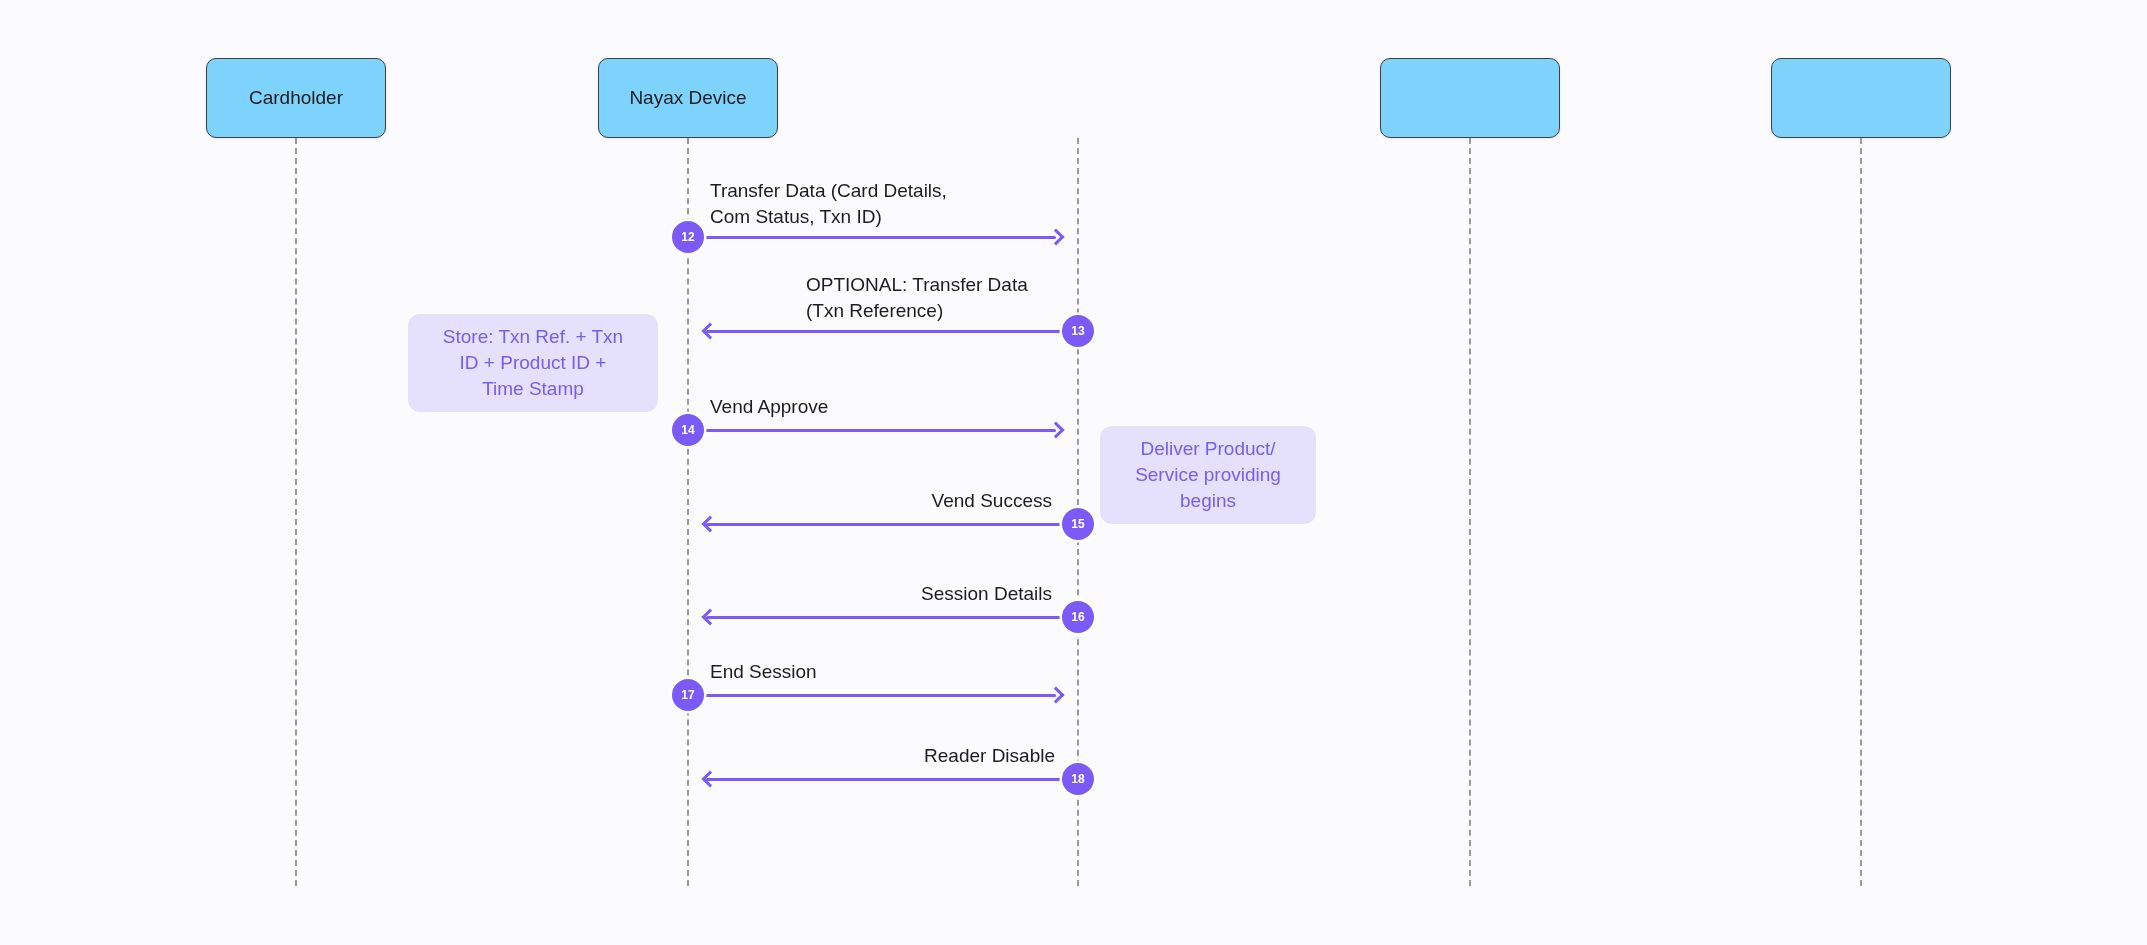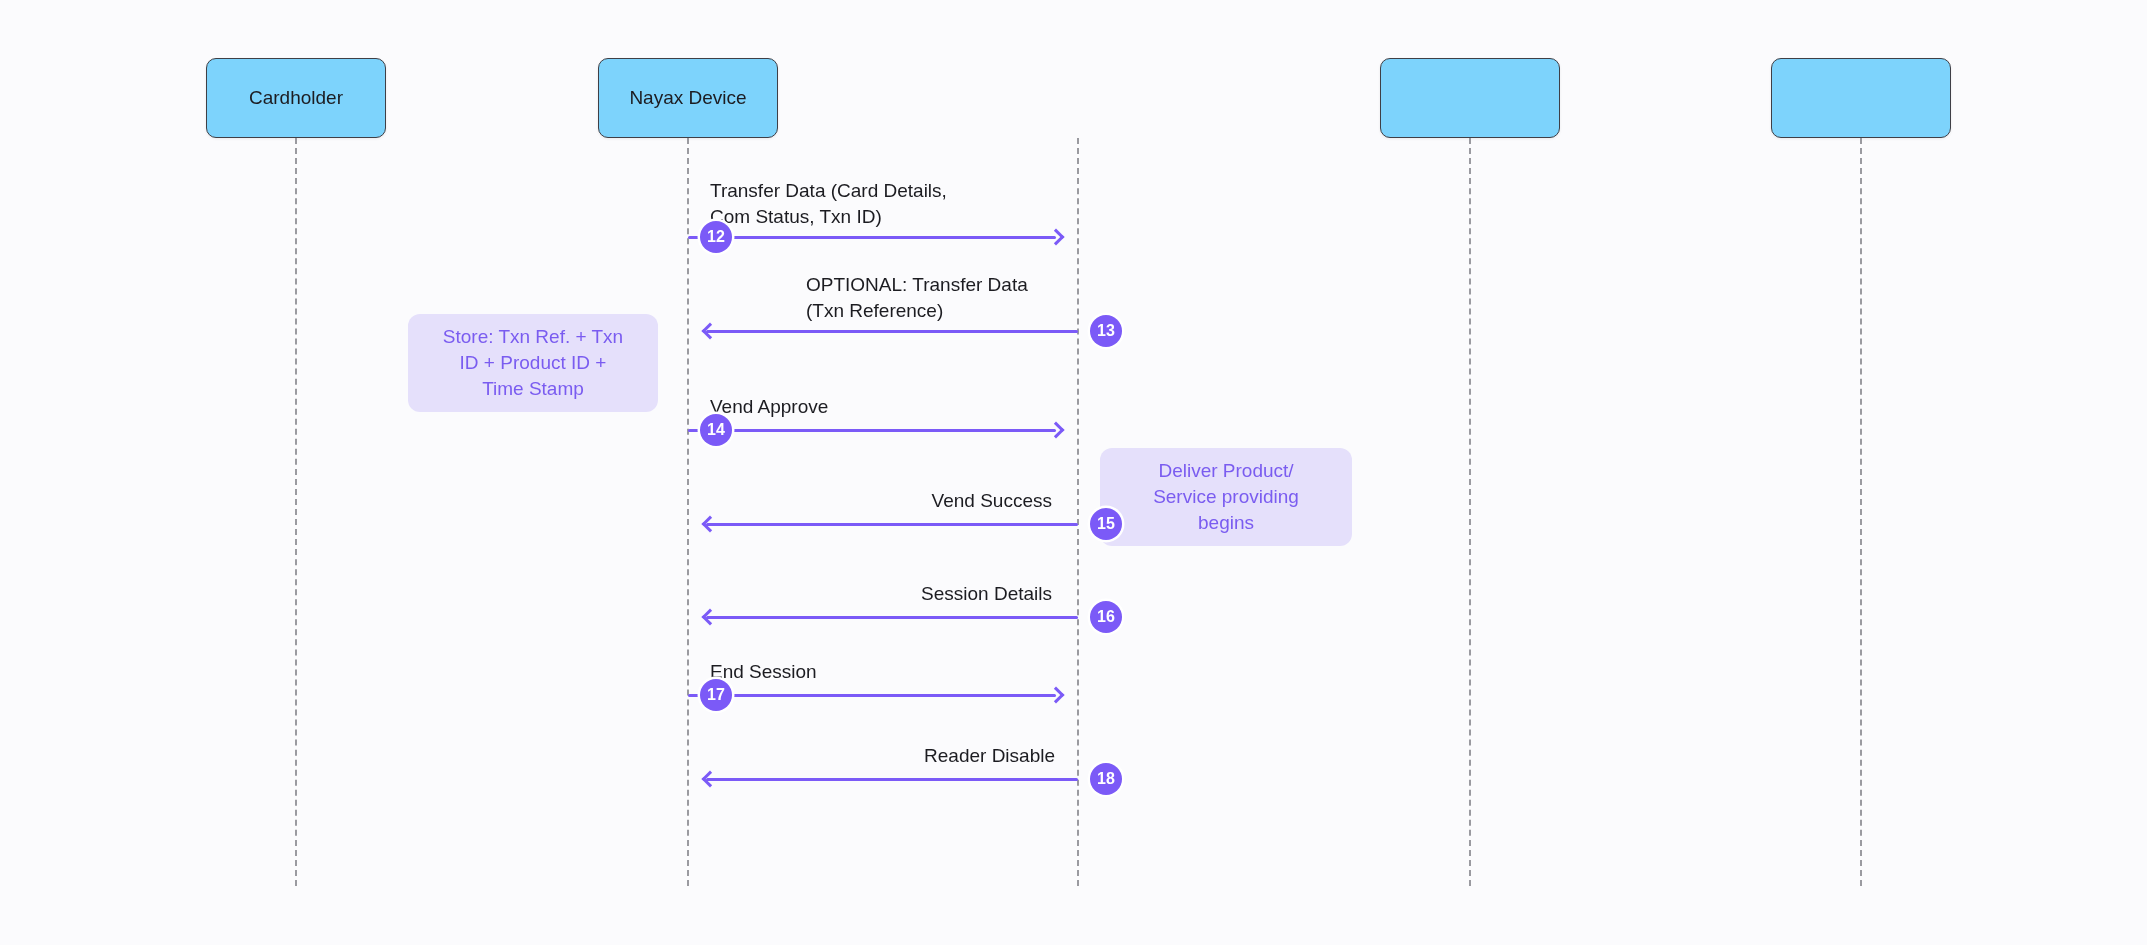--- a/index.html
+++ b/index.html
@@ -44,22 +44,22 @@
     border-top:3px solid var(--accent,#7b5af7);
     border-right:3px solid var(--accent,#7b5af7);
   }
   .chev.r{transform:rotate(45deg);}
   .chev.l{transform:rotate(-135deg);}
   .badge{
     position:absolute;
     width:32px;height:32px;border-radius:50%;
     background:var(--accent,#7b5af7);
     box-shadow:0 0 0 2.5px #fff;
-    color:#fff;font-size:16px;font-weight:700;
-    display:flex;align-items:center;justify-content:center;margin-left:28px;
+    color:#fff;font-size:12px;font-weight:700;
+    display:flex;align-items:center;justify-content:center;
   }
   .note{
     position:absolute;
     background:var(--note-bg,#e5e0fb);
     color:var(--note-text,#7a5cf0);
     border-radius:12px;
     font-size:19px;line-height:26px;
     text-align:center;
     white-space:pre-line;
     display:flex;align-items:center;justify-content:center;
@@ -104,21 +104,21 @@
 
   <div class="note" style="left:408px;top:314px;width:250px;height:98px">Store: Txn Ref. + Txn
 ID + Product ID +
 Time Stamp</div>
 
   <div class="msg-label" style="left:710px;top:394px">Vend Approve</div>
   <div class="arrow-line" style="left:688px;top:429px;width:368px"></div>
   <div class="chev r" style="left:1050px;top:424px"></div>
   <div class="badge" style="left:672px;top:414px">14</div>
 
-  <div class="note" style="left:1100px;top:448px;width:252px;height:98px">Deliver Product/
+  <div class="note" style="left:1100px;top:426px;width:216px;height:98px">Deliver Product/
 Service providing
 begins</div>
 
   <div class="msg-label right" style="right:1095px;top:488px">Vend Success</div>
   <div class="arrow-line" style="left:706px;top:523px;width:372px"></div>
   <div class="chev l" style="left:704px;top:518px"></div>
   <div class="badge" style="left:1062px;top:508px">15</div>
 
   <div class="msg-label right" style="right:1095px;top:581px">Session Details</div>
   <div class="arrow-line" style="left:706px;top:616px;width:372px"></div>

